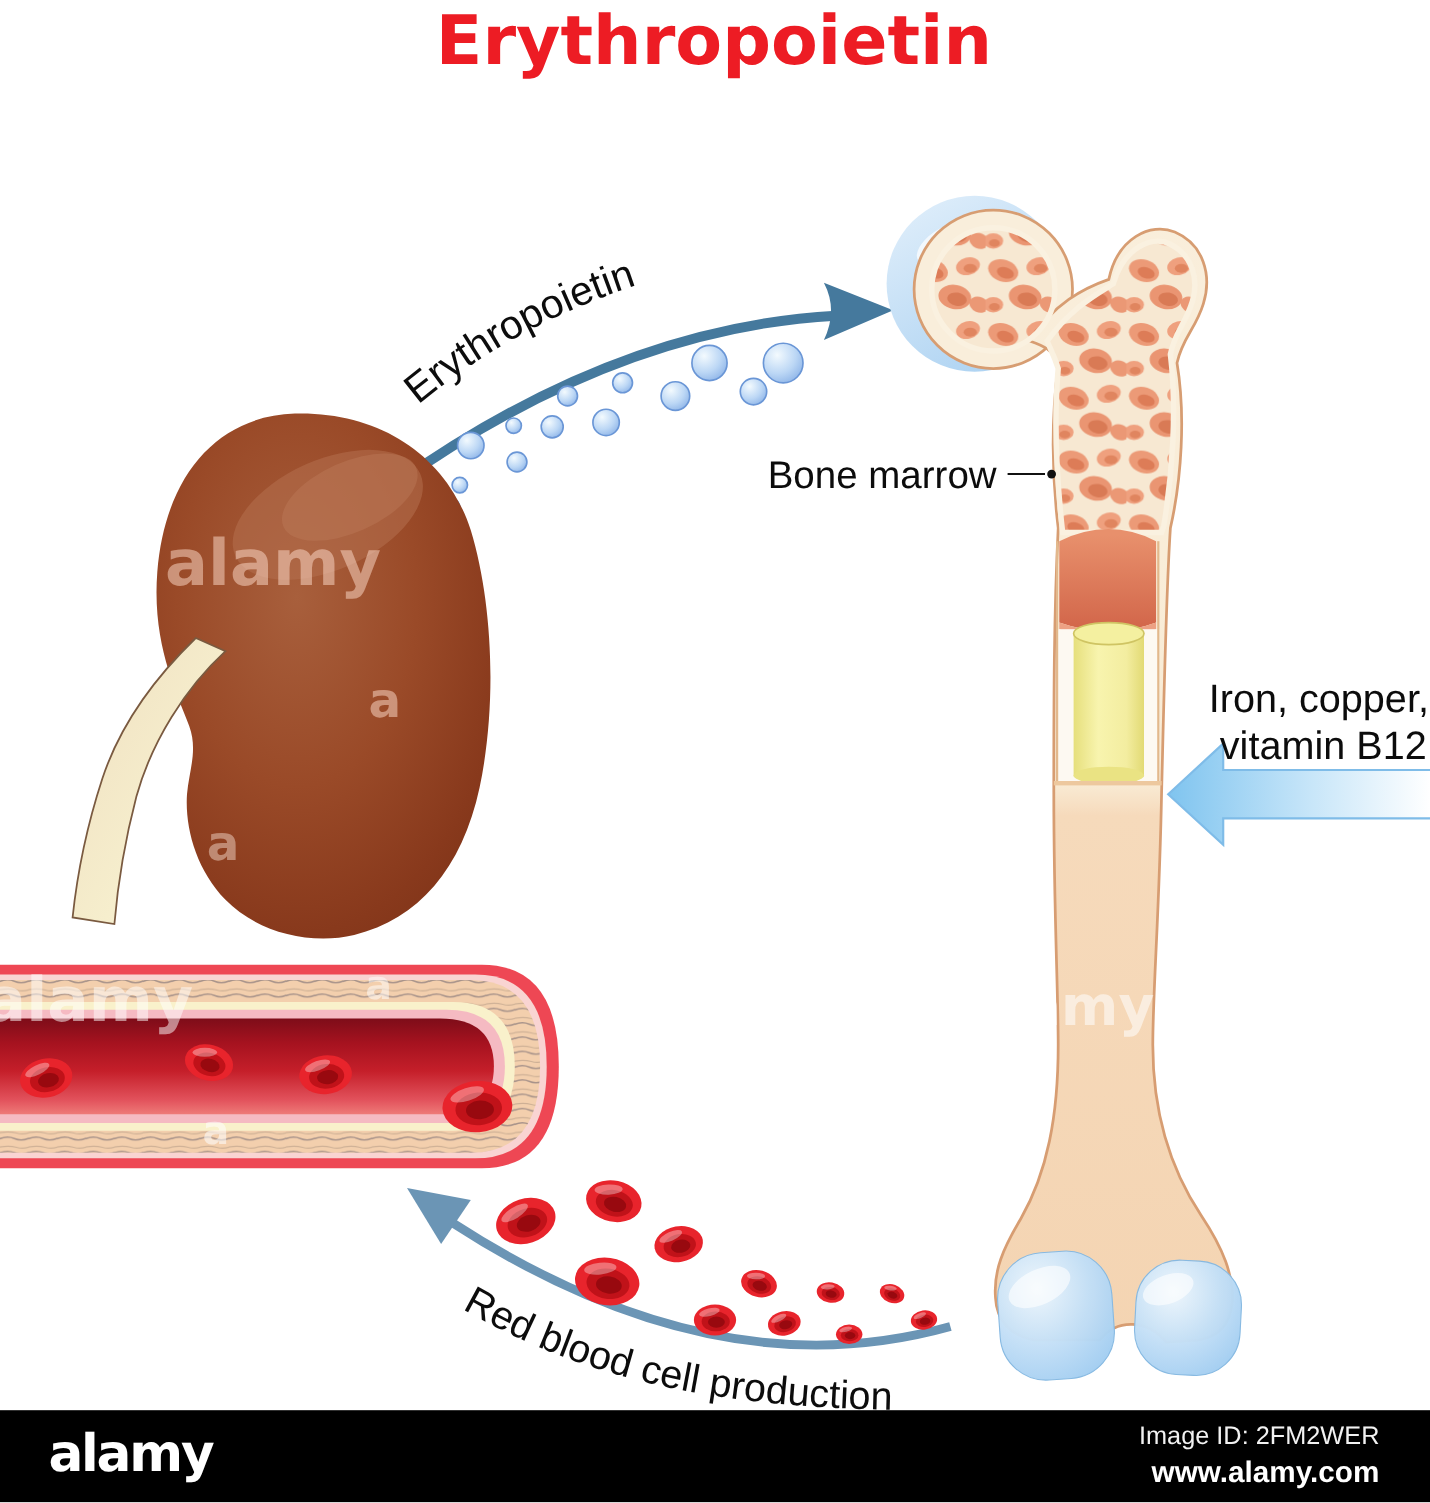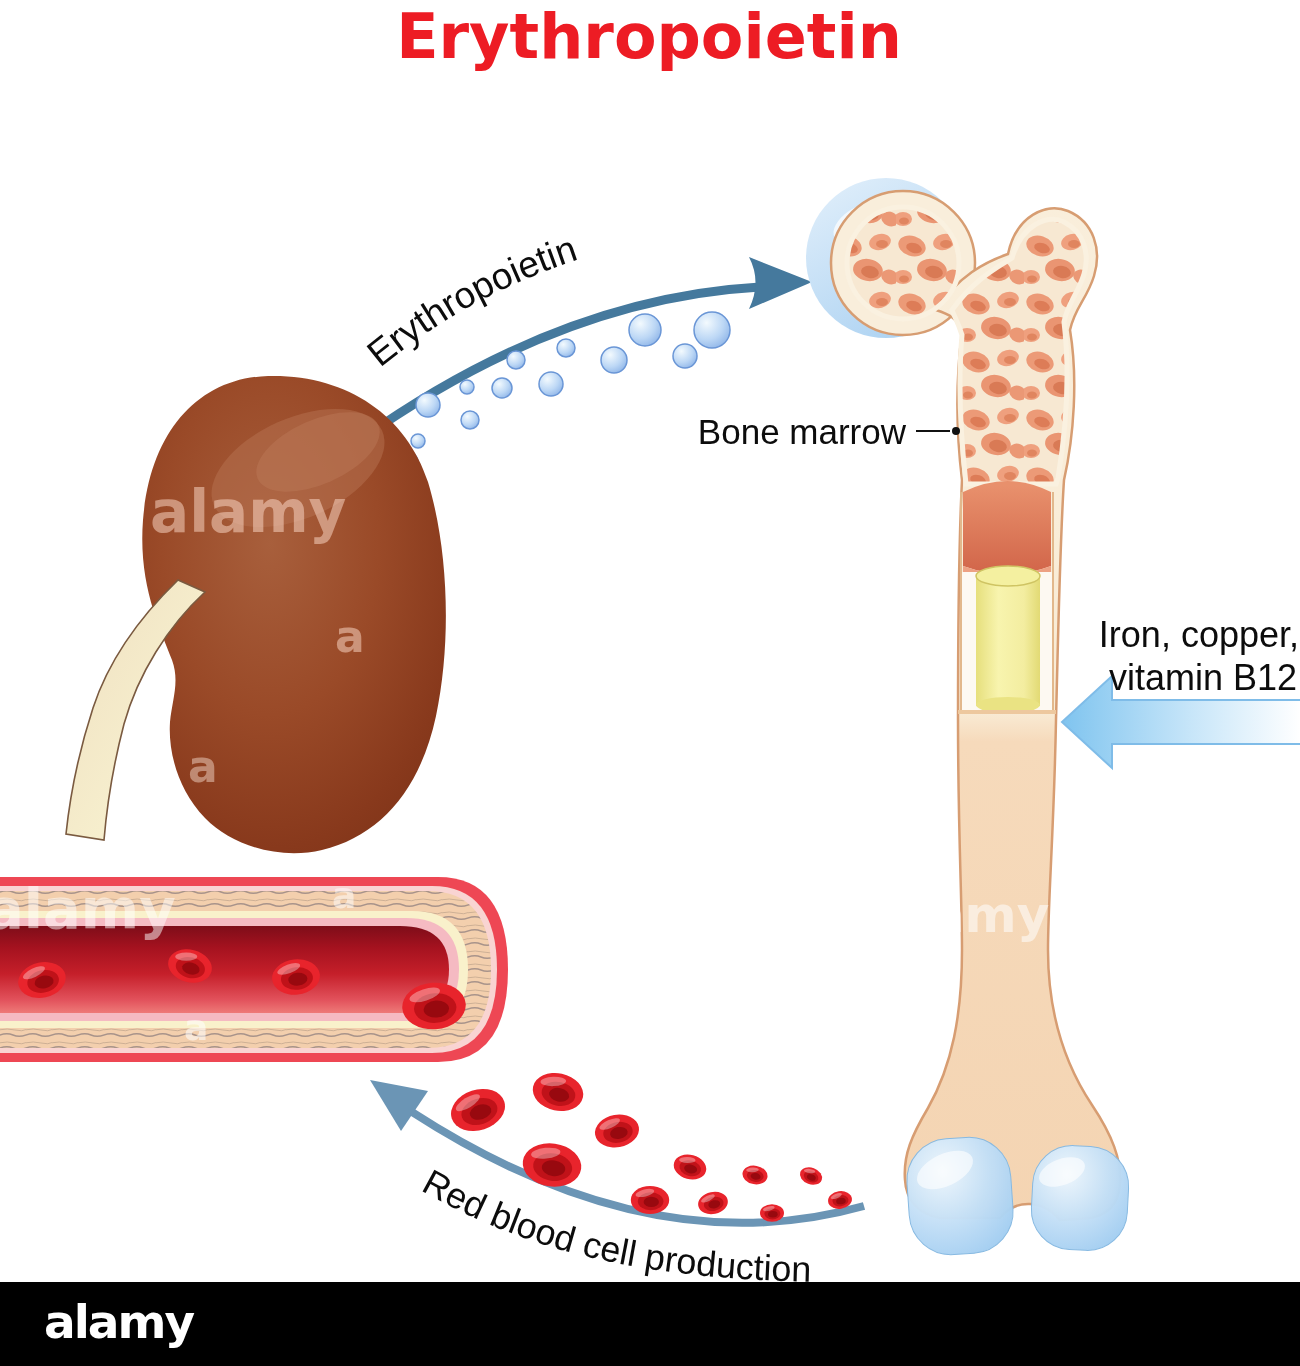--- a/index.html
+++ b/index.html
@@ -259,14 +259,18 @@
     <text x="188" y="782" font-size="44" fill="#e8c8b8" opacity="0.55">a</text>
     <text x="-14" y="928" font-size="56" fill="#ffffff" opacity="0.5">alamy</text>
     <text x="332" y="908" font-size="36" fill="#ffffff" opacity="0.5">a</text>
     <text x="184" y="1040" font-size="36" fill="#ffffff" opacity="0.55">a</text>
     <text x="880" y="932" font-size="50" fill="#ffffff" opacity="0.55">alamy</text>
   </g>
 </svg>
 
   <div class="footer-bar">
     <div class="footer-brand">alamy</div>
+    <div class="footer-right">
+      <div class="footer-id">Image ID: 2FM2WER</div>
+      <div class="footer-url">www.alamy.com</div>
+    </div>
   </div>
 </div>
 
 </body></html>

